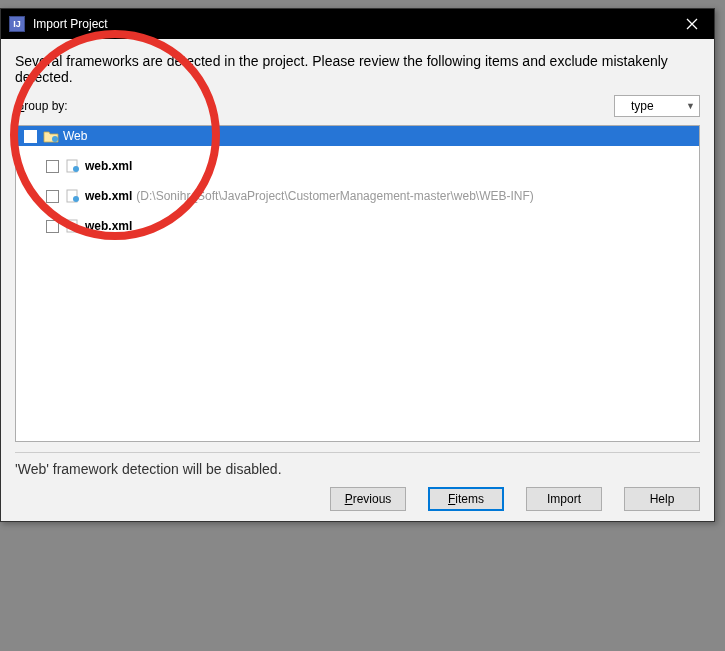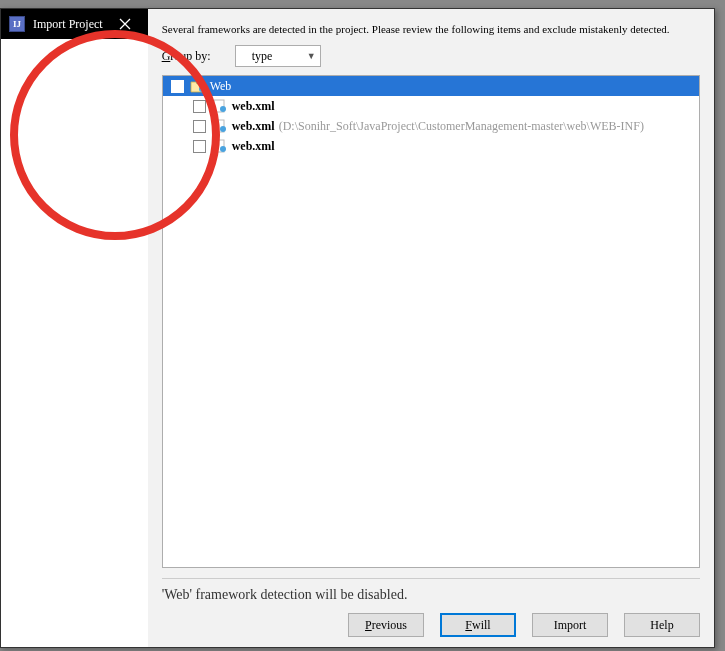--- a/index.html
+++ b/index.html
@@ -7,26 +7,26 @@
       font-family: "Segoe UI", Tahoma, sans-serif;
       font-size: 12px;
       background: #888;
       width: 725px;
       height: 651px;
       padding: 8px 10px 10px 0;
       position: relative;
     }
     .window {
       width: 715px;
-      height: 640px;
+      height: 514px;
       background: #fff;
       border: 1px solid #333;
       display: flex;
+      flex-direction: column;
       box-shadow: 2px 2px 6px rgba(0,0,0,0.3);
-      font-family: Liberation Serif, serif;
     }
     .titlebar {
       background: #000;
       color: #fff;
       height: 30px;
       display: flex;
       align-items: center;
       padding: 0 0 0 8px;
       font-size: 12px;
     }
@@ -55,29 +55,30 @@
     }
     .content {
       flex: 1;
       display: flex;
       flex-direction: column;
       padding: 14px 14px 10px 14px;
       background: #f2f2f2;
       overflow: hidden;
     }
     .intro {
-      font-size: 11px;
+      font-size: 14px;
       color: #000;
       margin-bottom: 10px;
     }
     .groupby-row {
       display: flex;
       align-items: center;
       gap: 24px;
       margin-bottom: 8px;
+      justify-content: space-between;
     }
     .groupby-row label {
       font-size: 12px;
     }
     .groupby-row label .ul { text-decoration: underline; }
     .select-wrap {
       border: 1px solid #adadad;
       background: #fff;
       display: flex;
       align-items: center;
@@ -106,20 +107,21 @@
       padding: 0 8px 0 8px;
       white-space: nowrap;
       overflow: hidden;
     }
     .tree-row.selected {
       background: #2675d6;
       color: #fff;
     }
     .tree-row.child {
       padding-left: 30px;
+      margin-top: 10px;
     }
     .chk {
       width: 13px; height: 13px;
       border: 1px solid #888;
       background: #fff;
       margin-right: 6px;
       flex-shrink: 0;
     }
     .tree-row.selected .chk { border-color: #fff; }
     .folder-icon, .file-icon {
@@ -137,21 +139,21 @@
       margin: 10px 0 8px 0;
     }
     .status {
       font-size: 14px;
       color: #333;
       margin-bottom: 10px;
     }
     .buttons {
       display: flex;
       justify-content: flex-end;
-      gap: 16px;
+      gap: 22px;
     }
     .btn {
       min-width: 76px;
       height: 24px;
       border: 1px solid #adadad;
       background: #e1e1e1;
       font-size: 12px;
       cursor: pointer;
       display: flex;
       align-items: center;
@@ -246,21 +248,21 @@
     </div>
 
     <div class="divider"></div>
     <div class="status">'Web' framework detection will be disabled.</div>
 
     <div class="buttons">
       <div class="btn">
           <span><span class="ul">P</span><span>revious</span></span>
         </div>
       <div class="btn default">
-          <span><span class="ul">F</span><span>will</span></span>
+          <span><span class="ul">F</span><span>items</span></span>
         </div>
       <div class="btn">Import</div>
       <div class="btn">Help</div>
     </div>
   </div>
 </div>
 
 <div class="red-circle"></div>
 
 </body></html>

